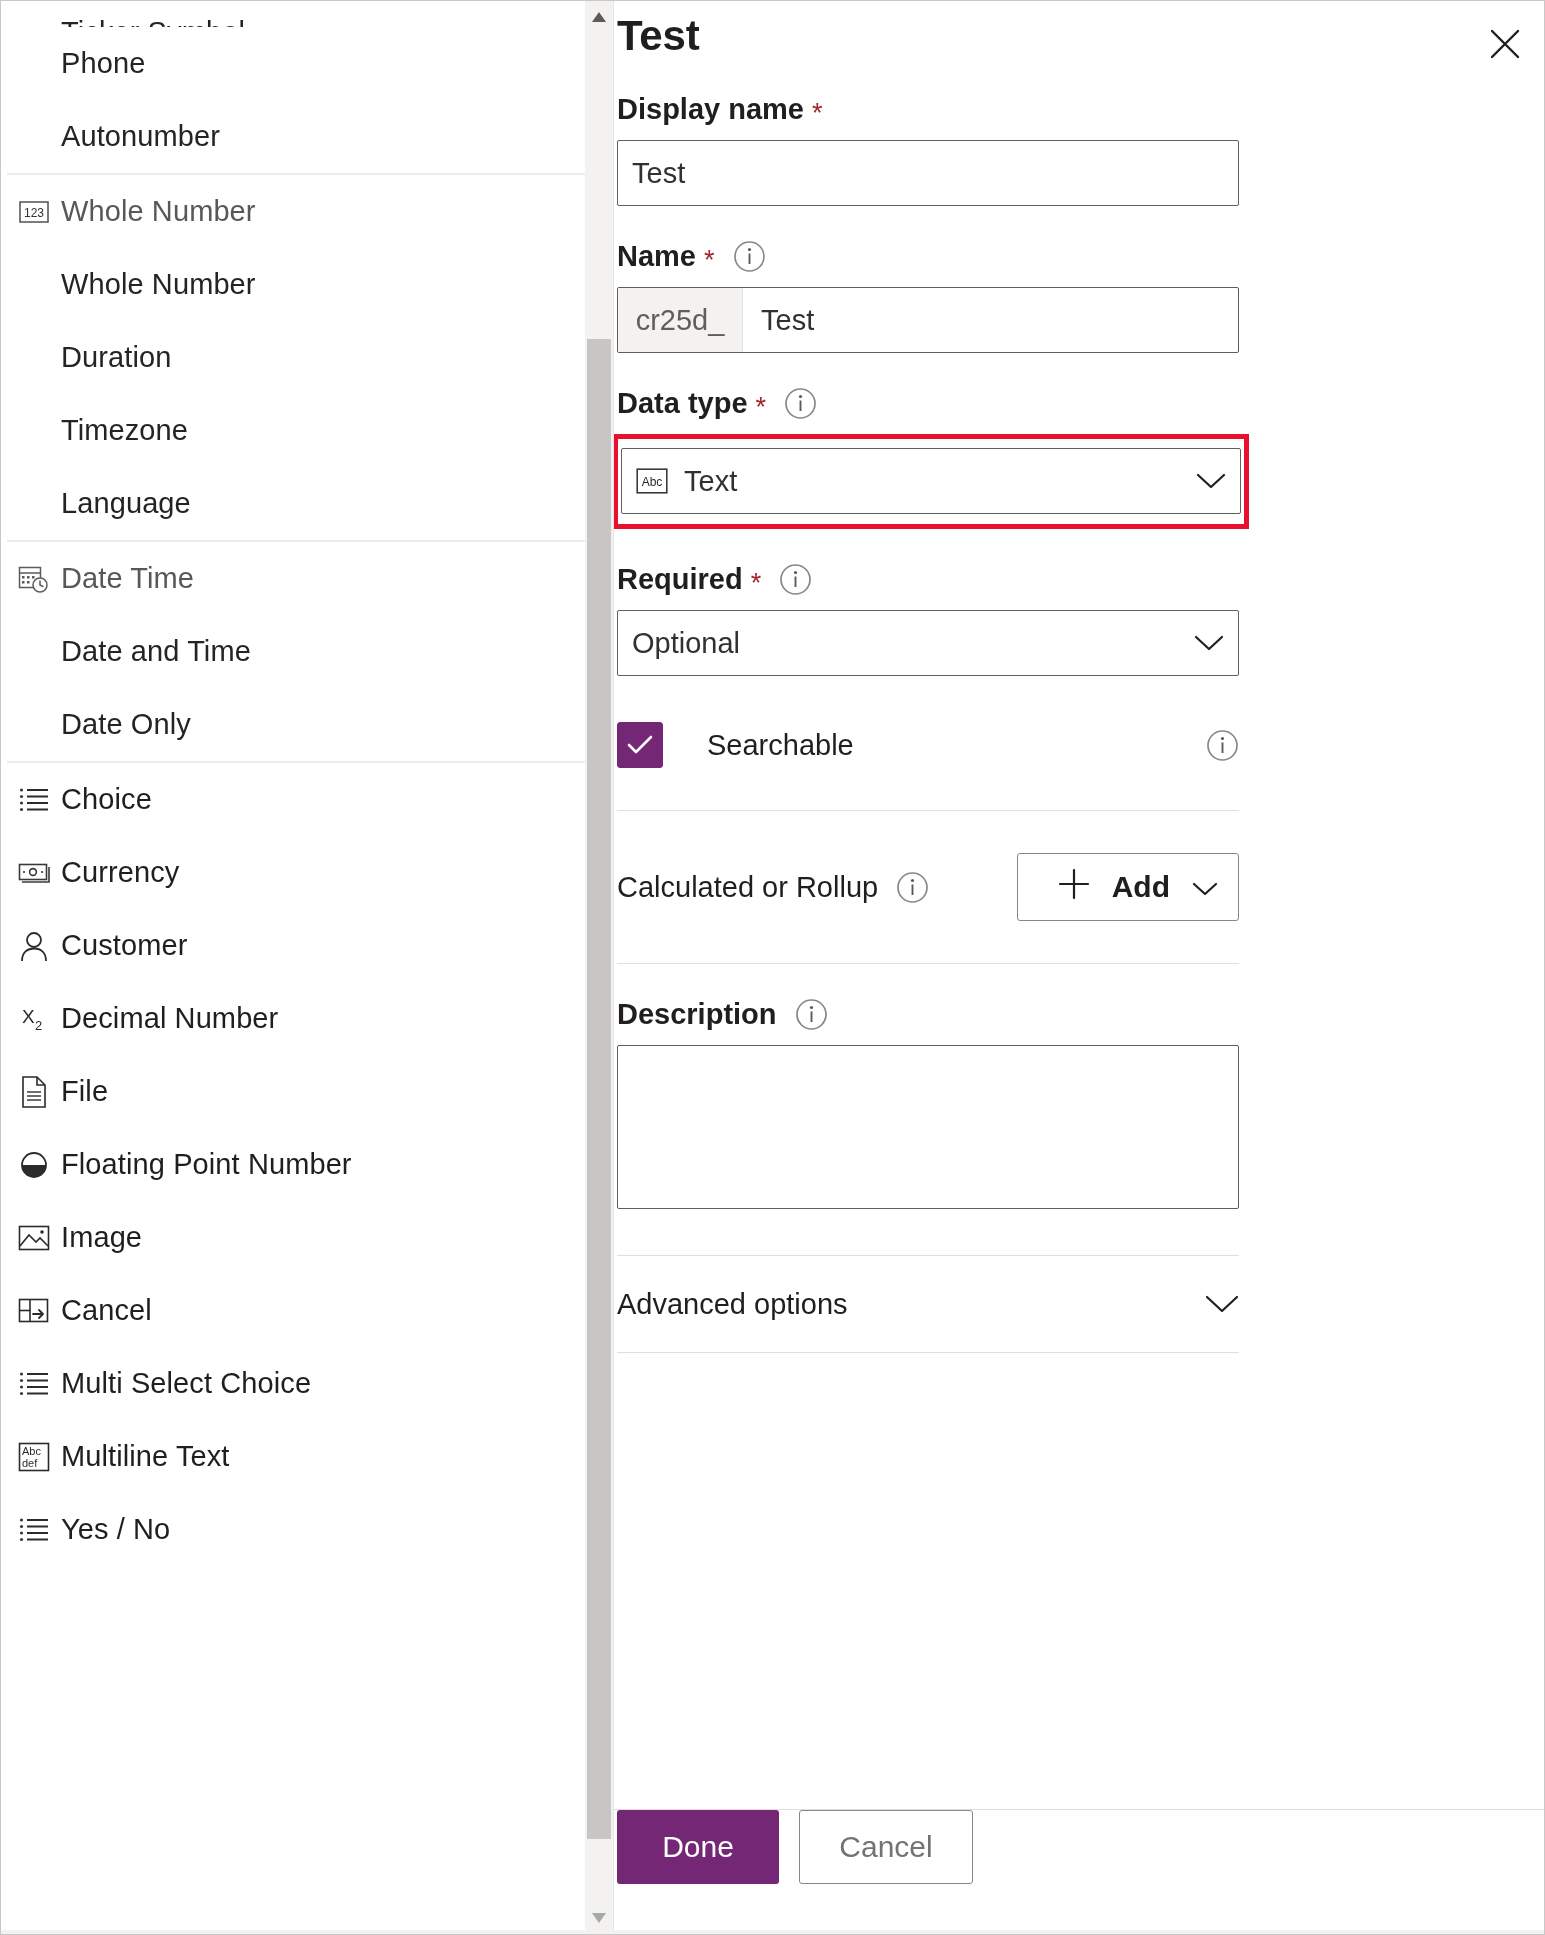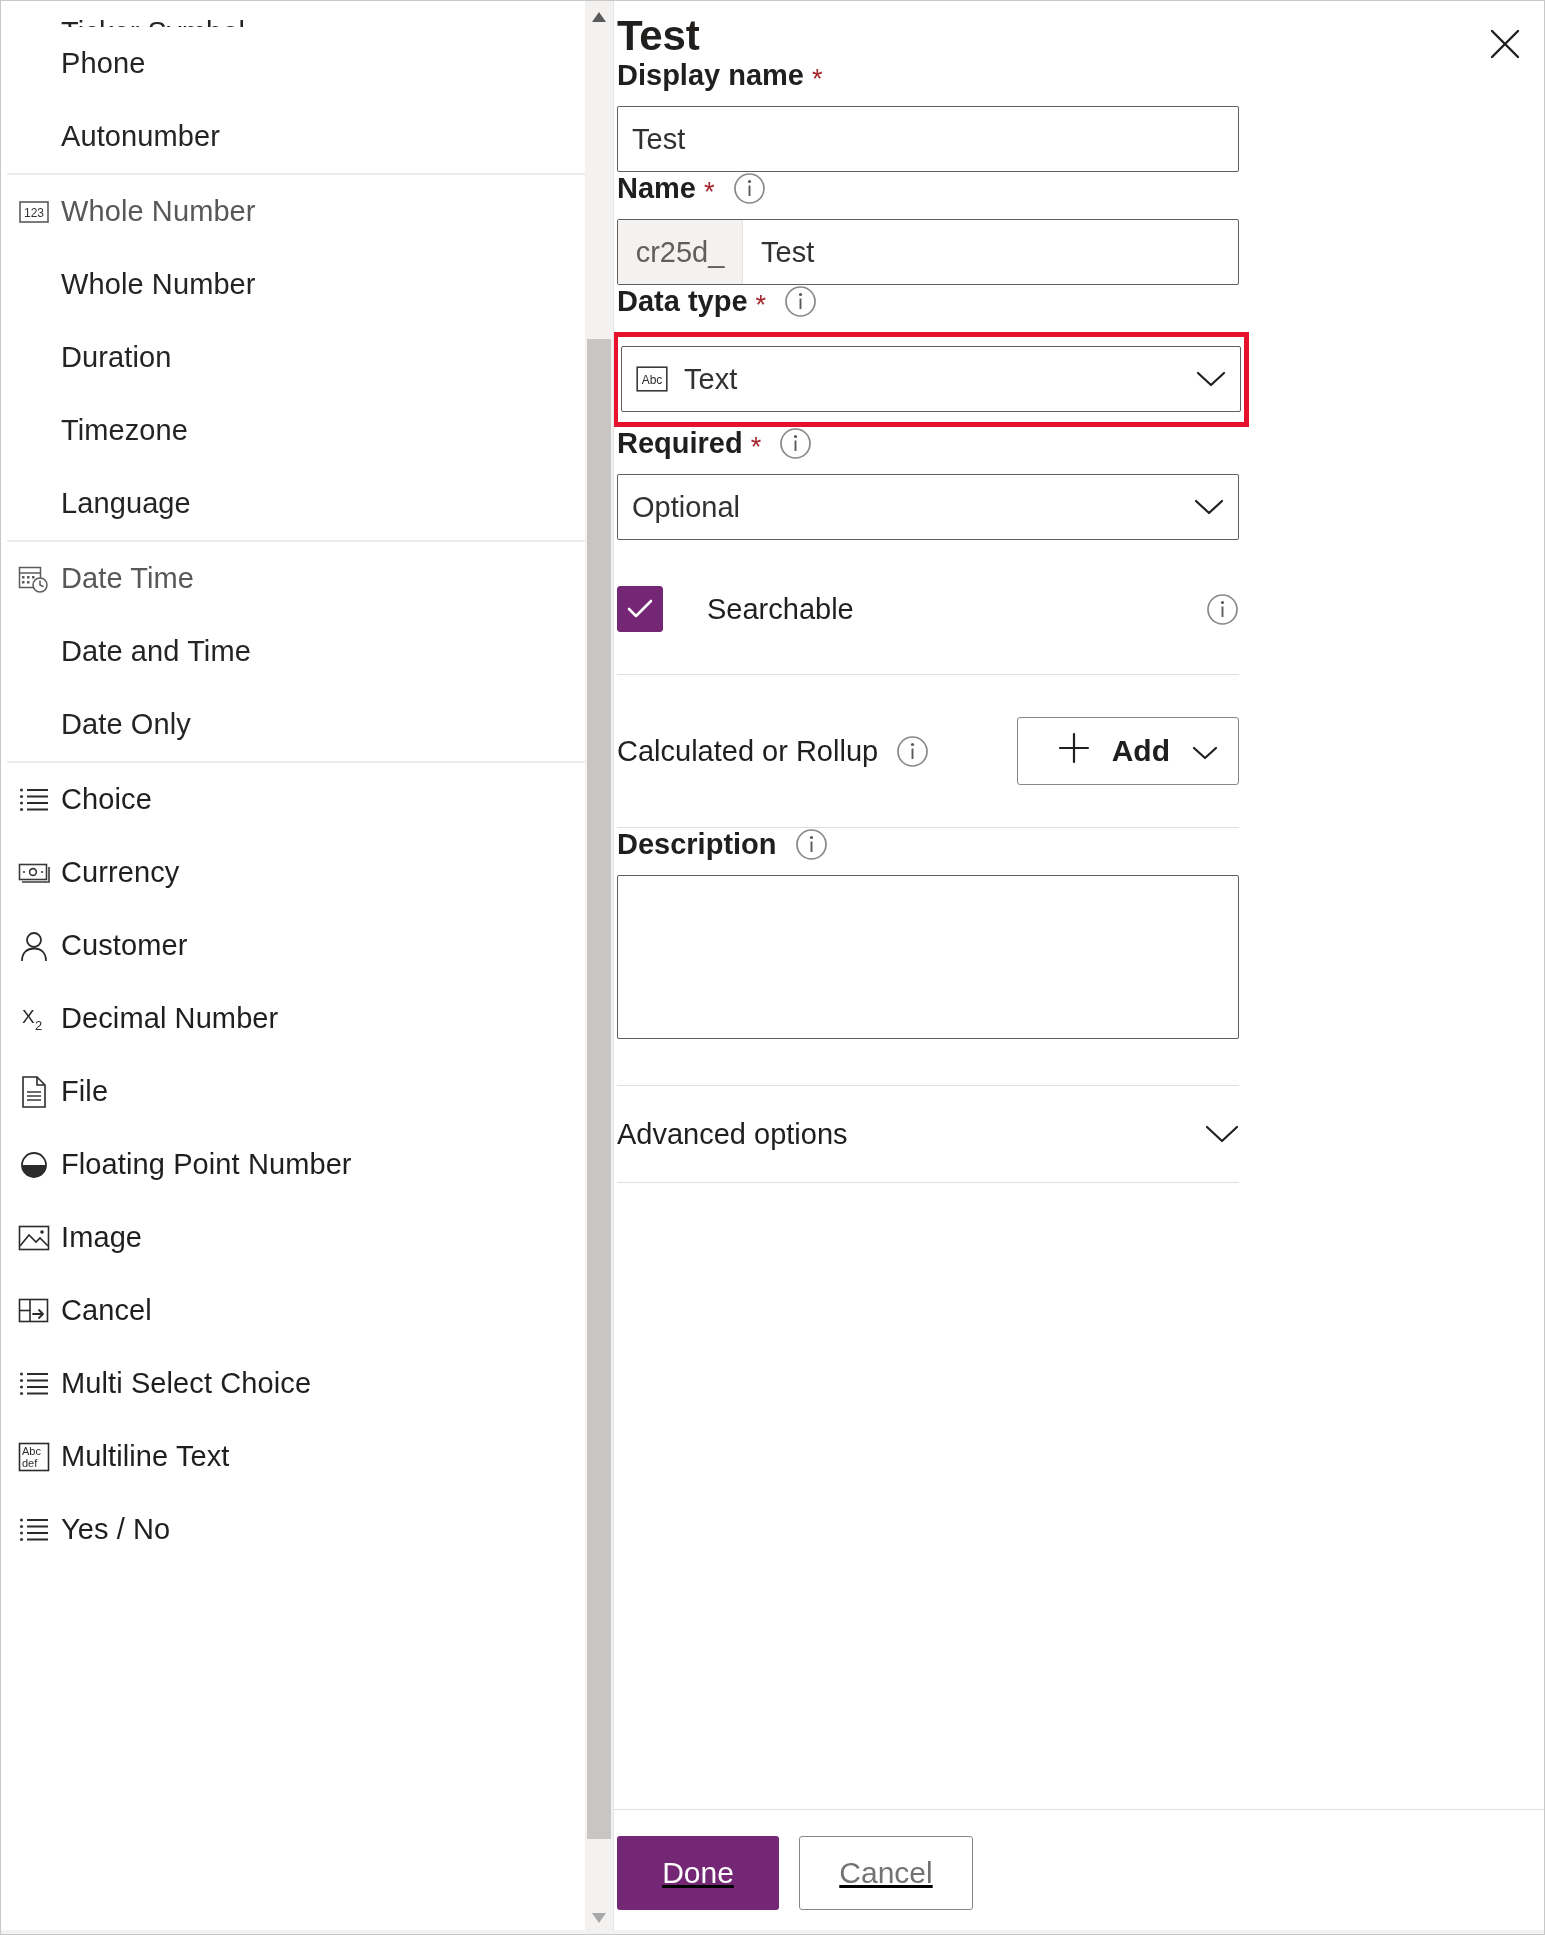--- a/index.html
+++ b/index.html
@@ -155,20 +155,21 @@
     display: flex;
     align-items: center;
     justify-content: center;
     cursor: pointer;
     background: none;
     border: none;
     padding: 0;
   }
 
   .field {
+    margin-top: 34px;
     margin-left: 3px;
   }
   .field-label {
     display: flex;
     align-items: center;
     font-size: 29px;
     font-weight: bold;
     color: #201f1e;
     margin-bottom: 14px;
   }
@@ -384,25 +385,24 @@
   
   #form-footer {
     position: absolute;
     left: 0;
     bottom: 0;
     width: 931px;
     height: 127px;
     background: #ffffff;
     border-top: 1px solid #e1dfdd;
     display: flex;
-    align-items: center;
+    align-items: flex-start;
     padding-left: 3px;
     box-sizing: border-box;
     gap: 20px;
-    text-decoration: underline;
   }
   .btn-primary {
     width: 162px;
     height: 74px;
     background: #742774;
     color: #ffffff;
     border: none;
     border-radius: 3px;
     font-family: "Liberation Sans", sans-serif;
     font-size: 30px;

